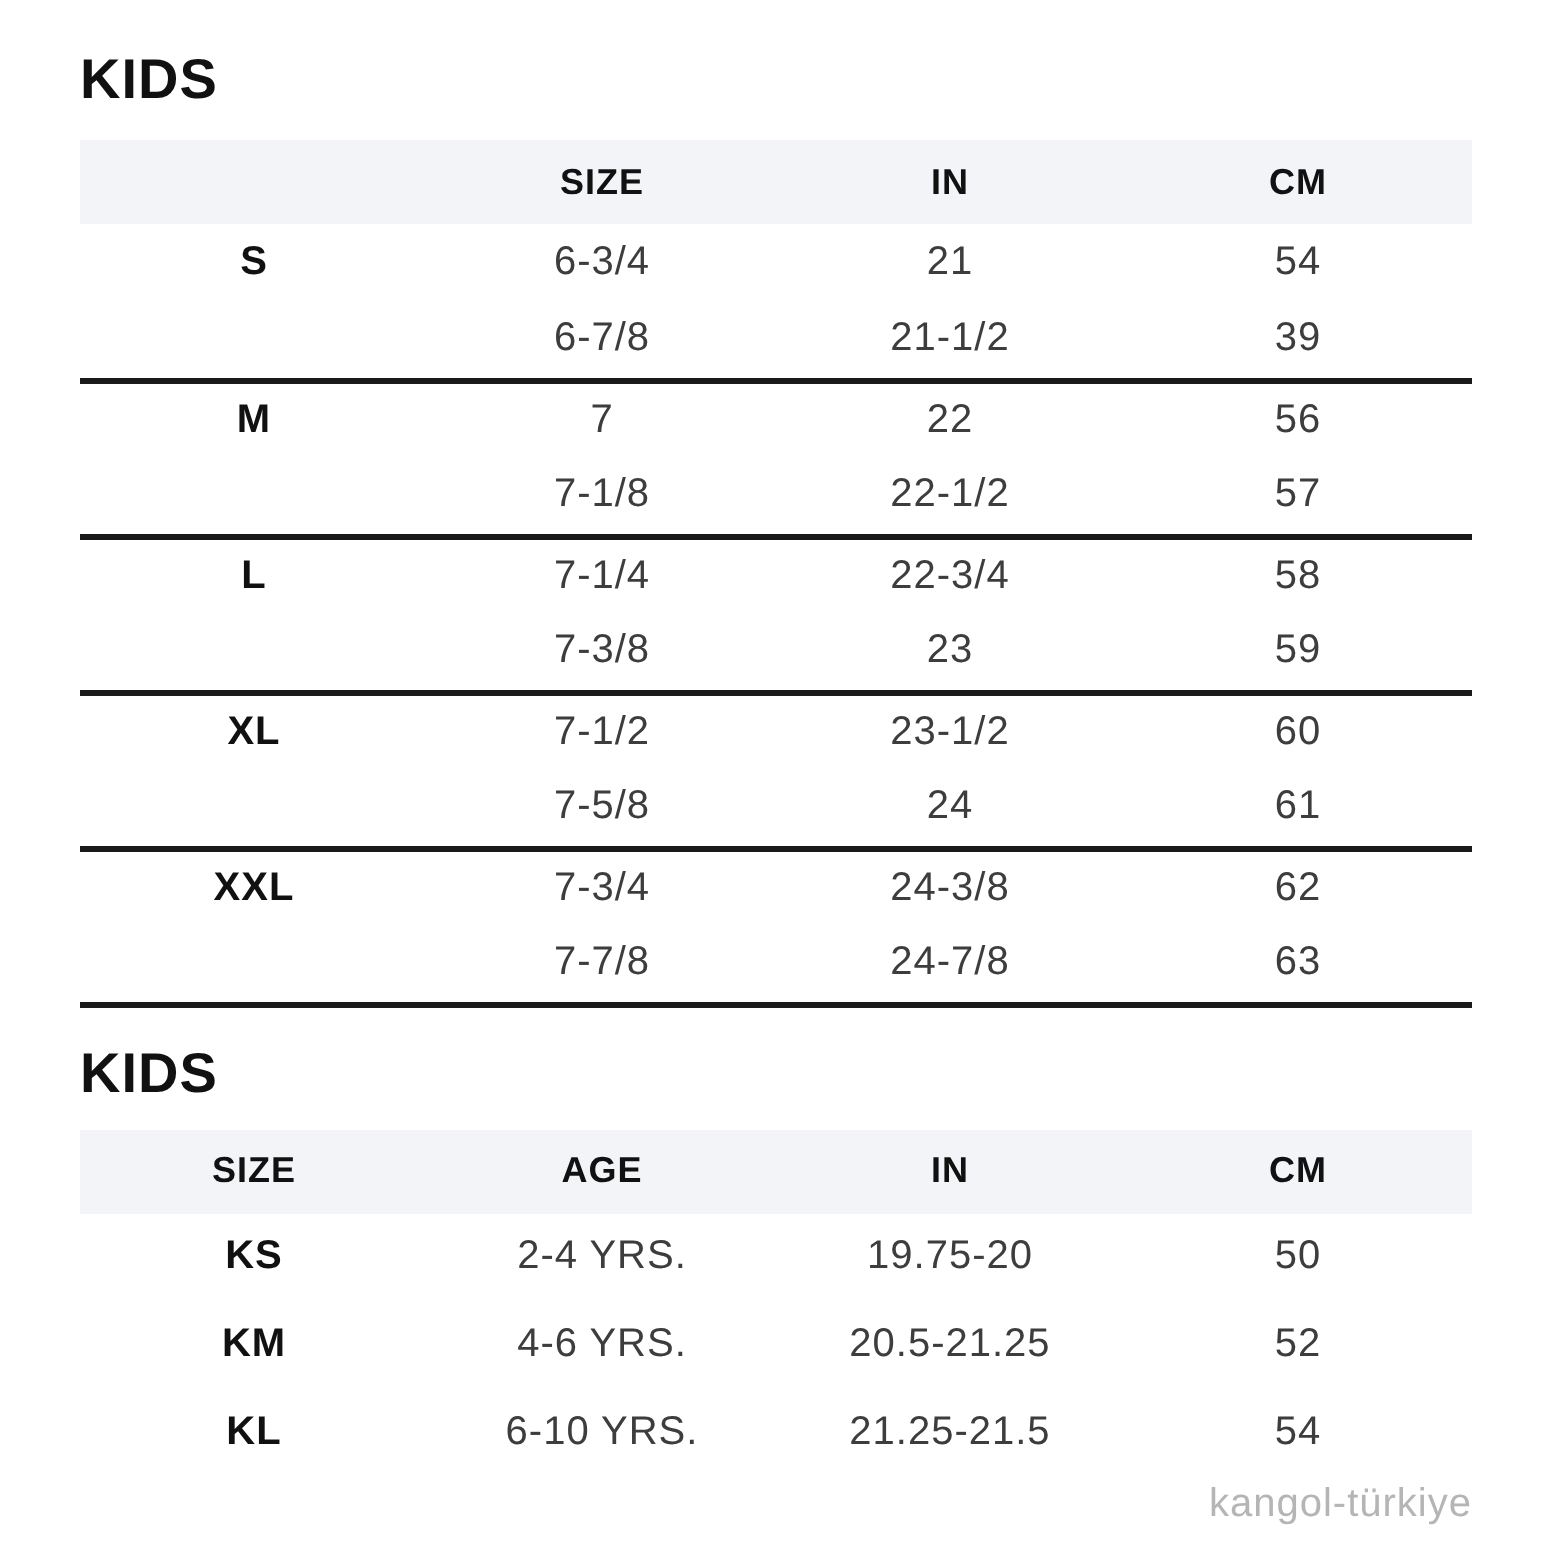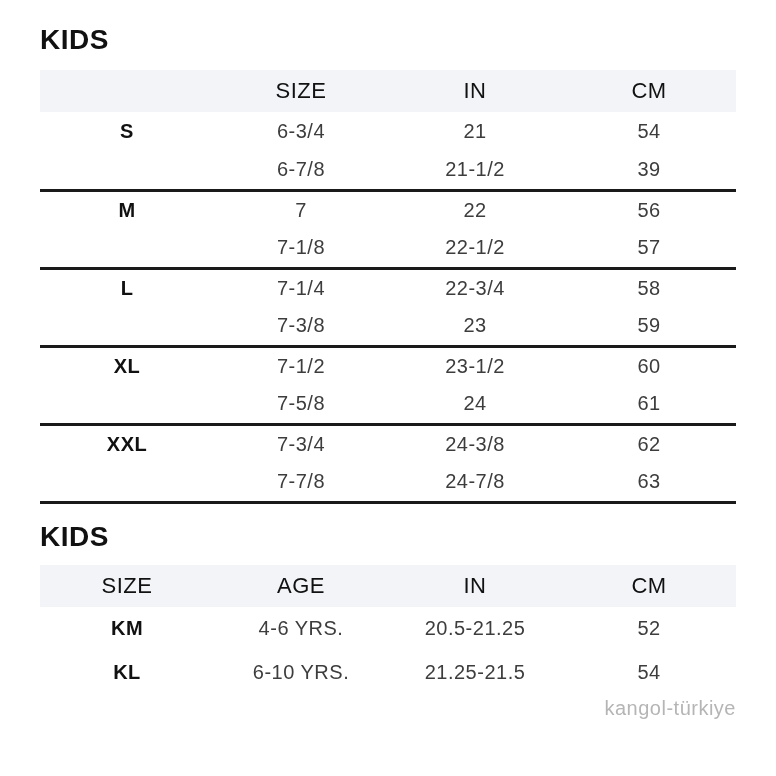--- a/index.html
+++ b/index.html
@@ -35,22 +35,22 @@
 
   table {
     width: 100%;
     border-collapse: collapse;
     table-layout: fixed;
   }
   col { width: 25%; }
   thead th {
     height: 42px;
     background: var(--header-bg, #f2f4f8);
-    font-size: 22px;
-    font-weight: 400;
+    font-size: 18px;
+    font-weight: 700;
     letter-spacing: 0.5px;
     color: var(--heading-text, #111);
     text-align: center;
     vertical-align: middle;
   }
   tbody td {
     text-align: center;
     vertical-align: middle;
     font-size: 20px;
     font-weight: 400;
@@ -173,20 +173,26 @@
     <thead>
       <tr>
         <th>SIZE</th>
         <th>AGE</th>
         <th>IN</th>
         <th>CM</th>
       </tr>
     </thead>
     <tbody>
       <tr>
+        <td class="row-label">KS</td>
+        <td>2-4 YRS.</td>
+        <td>19.75-20</td>
+        <td>50</td>
+      </tr>
+      <tr>
         <td class="row-label">KM</td>
         <td>4-6 YRS.</td>
         <td>20.5-21.25</td>
         <td>52</td>
       </tr>
       <tr>
         <td class="row-label">KL</td>
         <td>6-10 YRS.</td>
         <td>21.25-21.5</td>
         <td>54</td>

